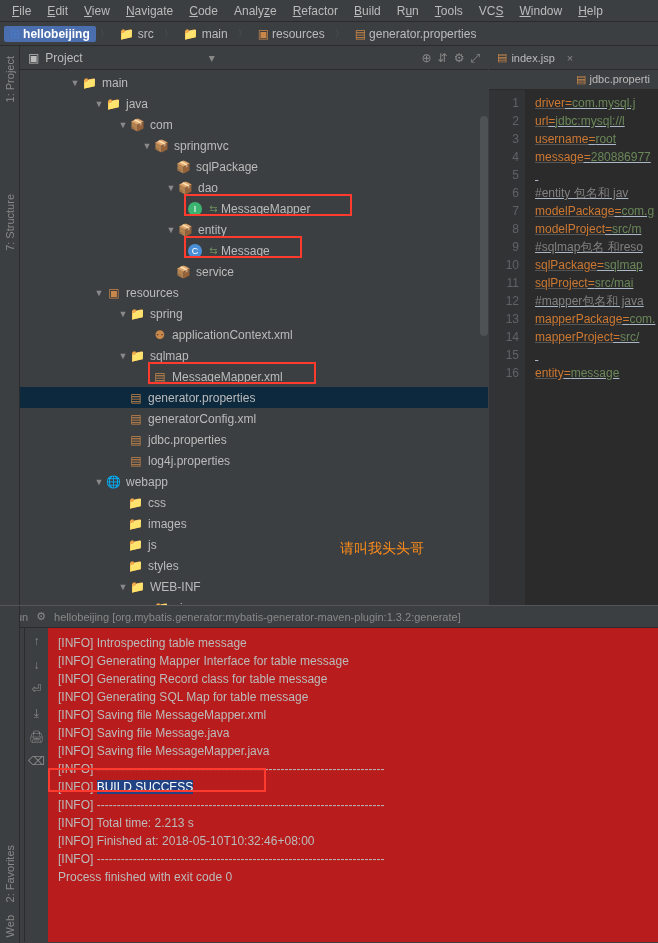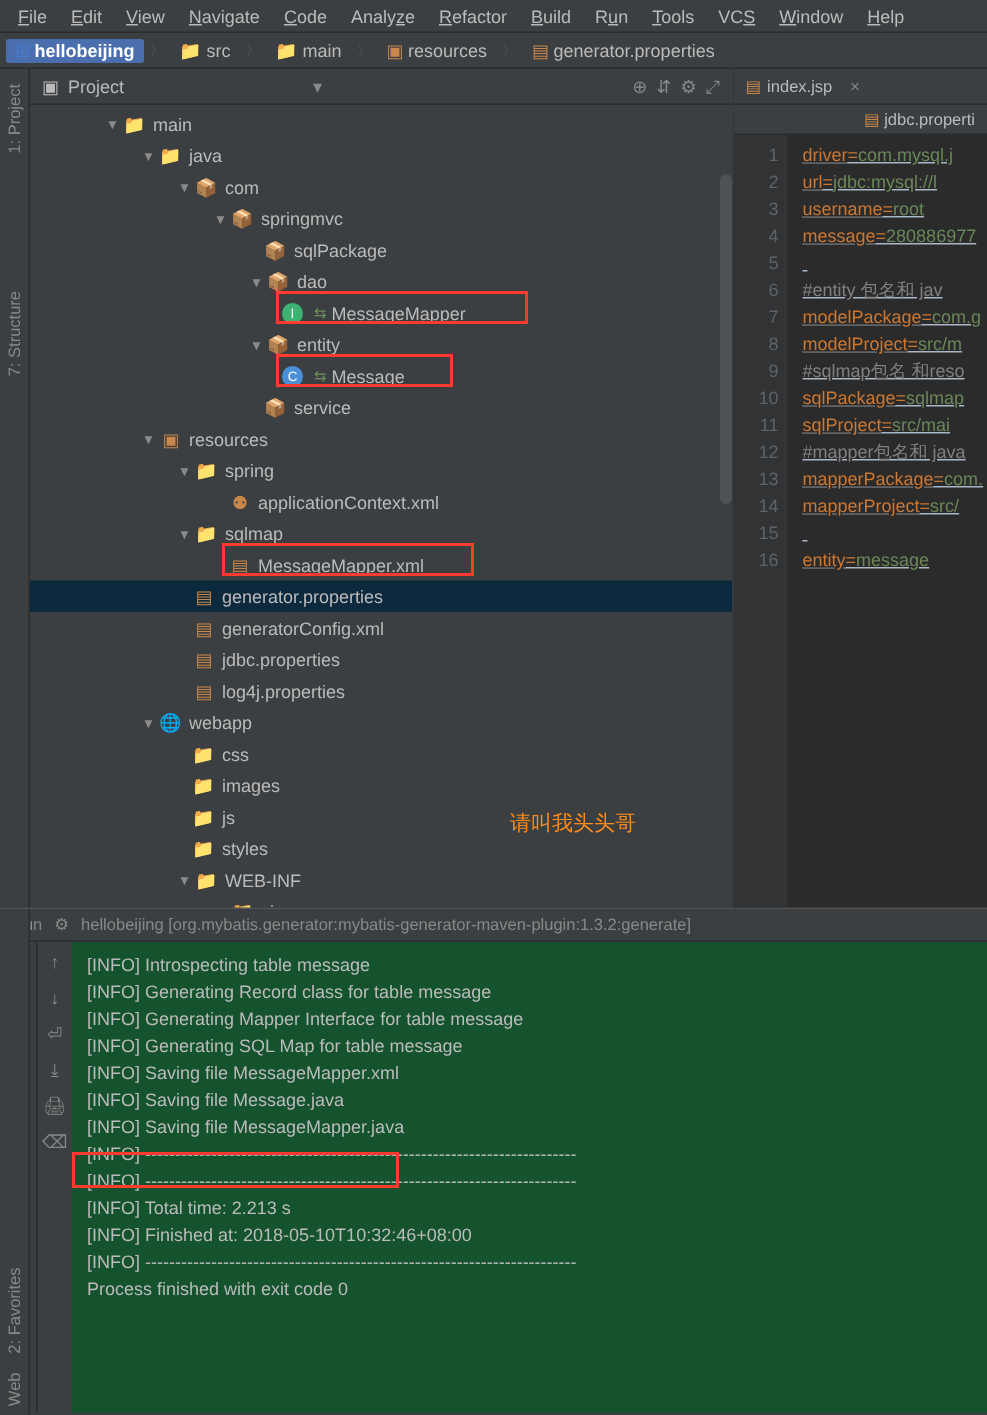--- a/index.html
+++ b/index.html
@@ -43,21 +43,21 @@
 .code .key { color: #cc7832; text-decoration: underline; text-decoration-color: #555; }
 .code .assign { color: #cc7832; }
 .code .val { color: #6a8759; }
 .code .comment { color: #808080; }
 .run-panel { height: 337px; border-top: 1px solid #555; display: flex; flex-direction: column; background: #2b2b2b; }
 .run-header { height: 22px; display: flex; align-items: center; gap: 8px; padding: 0 8px; background: #3c3f41; border-bottom: 1px solid #2b2b2b; font-size: 11px; color: #888; }
 .run-body { flex: 1; display: flex; }
 .run-toolbar { width: 24px; background: #3c3f41; display: flex; flex-direction: column; align-items: center; padding-top: 4px; gap: 6px; }
 .run-toolbar2 { width: 24px; background: #3c3f41; display: flex; flex-direction: column; align-items: center; padding-top: 4px; gap: 6px; border-left: 1px solid #2b2b2b; }
 .run-btn { width: 18px; height: 18px; display: flex; align-items: center; justify-content: center; cursor: pointer; font-size: 12px; }
-.console { flex: 1; background: #14532d; padding: 6px 10px; font-family: Consolas, monospace; font-size: 12px; color: #bbbbbb; line-height: 18px; position: relative; }
+.console { flex: 1; background: #b91c1c; padding: 6px 10px; font-family: Consolas, monospace; font-size: 12px; color: #bbbbbb; line-height: 18px; position: relative; }
 .sel-text { background: #214283; color: #fff; }
 .bottom-strip { position: absolute; left: 0; bottom: 0; width: 20px; height: 337px; background: #3c3f41; border-right: 1px solid #2b2b2b; display: flex; flex-direction: column-reverse; align-items: center; }
 .scroll-thumb { position: absolute; right: 0; top: 46px; width: 8px; height: 220px; background: #4e5254; border-radius: 4px; }
 </style>
 </head>
 <body>
 
 <div class="menubar">
   <span><u>F</u>ile</span>
   <span><u>E</u>dit</span>
@@ -299,27 +299,28 @@
     <div class="run-toolbar2">
       <div class="run-btn" style="color:#888">↑</div>
       <div class="run-btn" style="color:#888">↓</div>
       <div class="run-btn" style="color:#888">⏎</div>
       <div class="run-btn" style="color:#888">⤓</div>
       <div class="run-btn" style="color:#888">🖨</div>
       <div class="run-btn" style="color:#888">⌫</div>
     </div>
     <div class="console">
       <div>[INFO] Introspecting table message</div>
+      <div>[INFO] Generating Mapper Interface for table message</div>
       <div>[INFO] Generating Record class for table message</div>
-      <div>[INFO] Generating Mapper Interface for table message</div>
       <div>[INFO] Generating SQL Map for table message</div>
       <div>[INFO] Saving file MessageMapper.xml</div>
       <div>[INFO] Saving file Message.java</div>
       <div>[INFO] Saving file MessageMapper.java</div>
       <div>[INFO] ------------------------------------------------------------------------</div>
+      <div><span>[INFO] </span><span class="sel-text">BUILD SUCCESS</span></div>
       <div>[INFO] ------------------------------------------------------------------------</div>
       <div>[INFO] Total time: 2.213 s</div>
       <div>[INFO] Finished at: 2018-05-10T10:32:46+08:00</div>
       <div>[INFO] ------------------------------------------------------------------------</div>
       <div></div>
       <div>Process finished with exit code 0</div>
       <div class="highlight-box" style="left:0px;top:140px;width:218px;height:24px"></div>
     </div>
   </div>
 </div>

